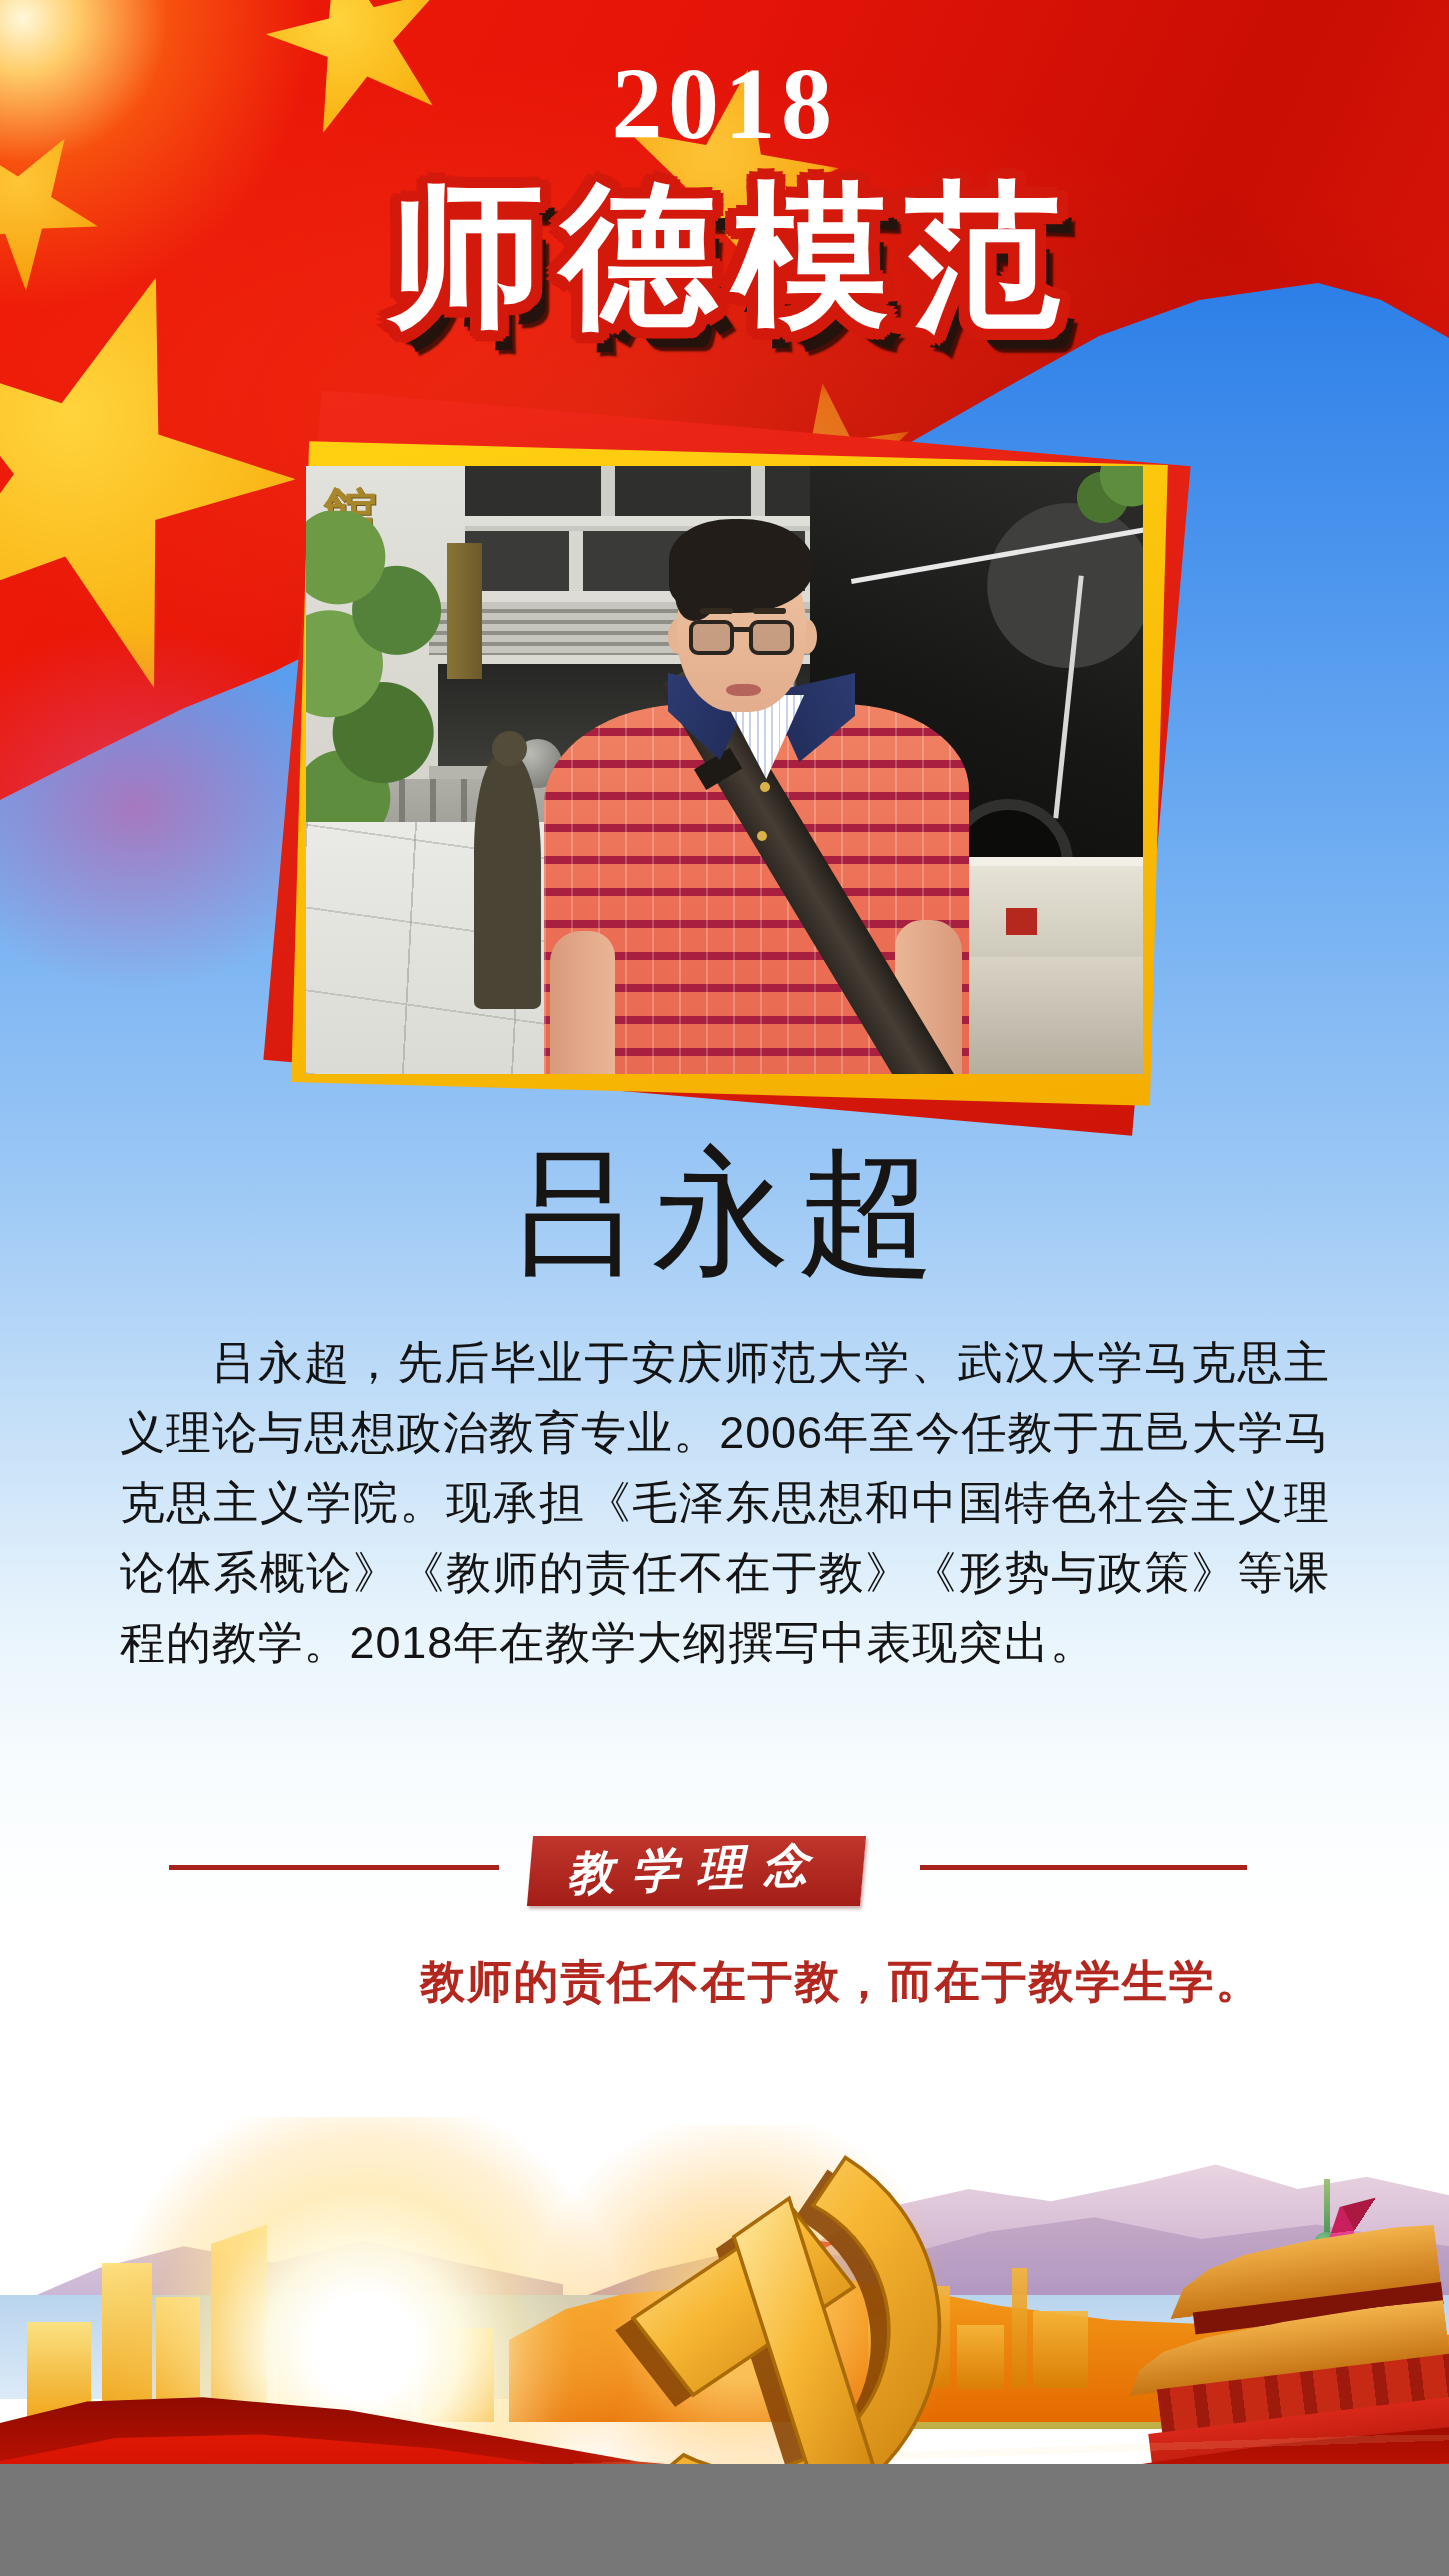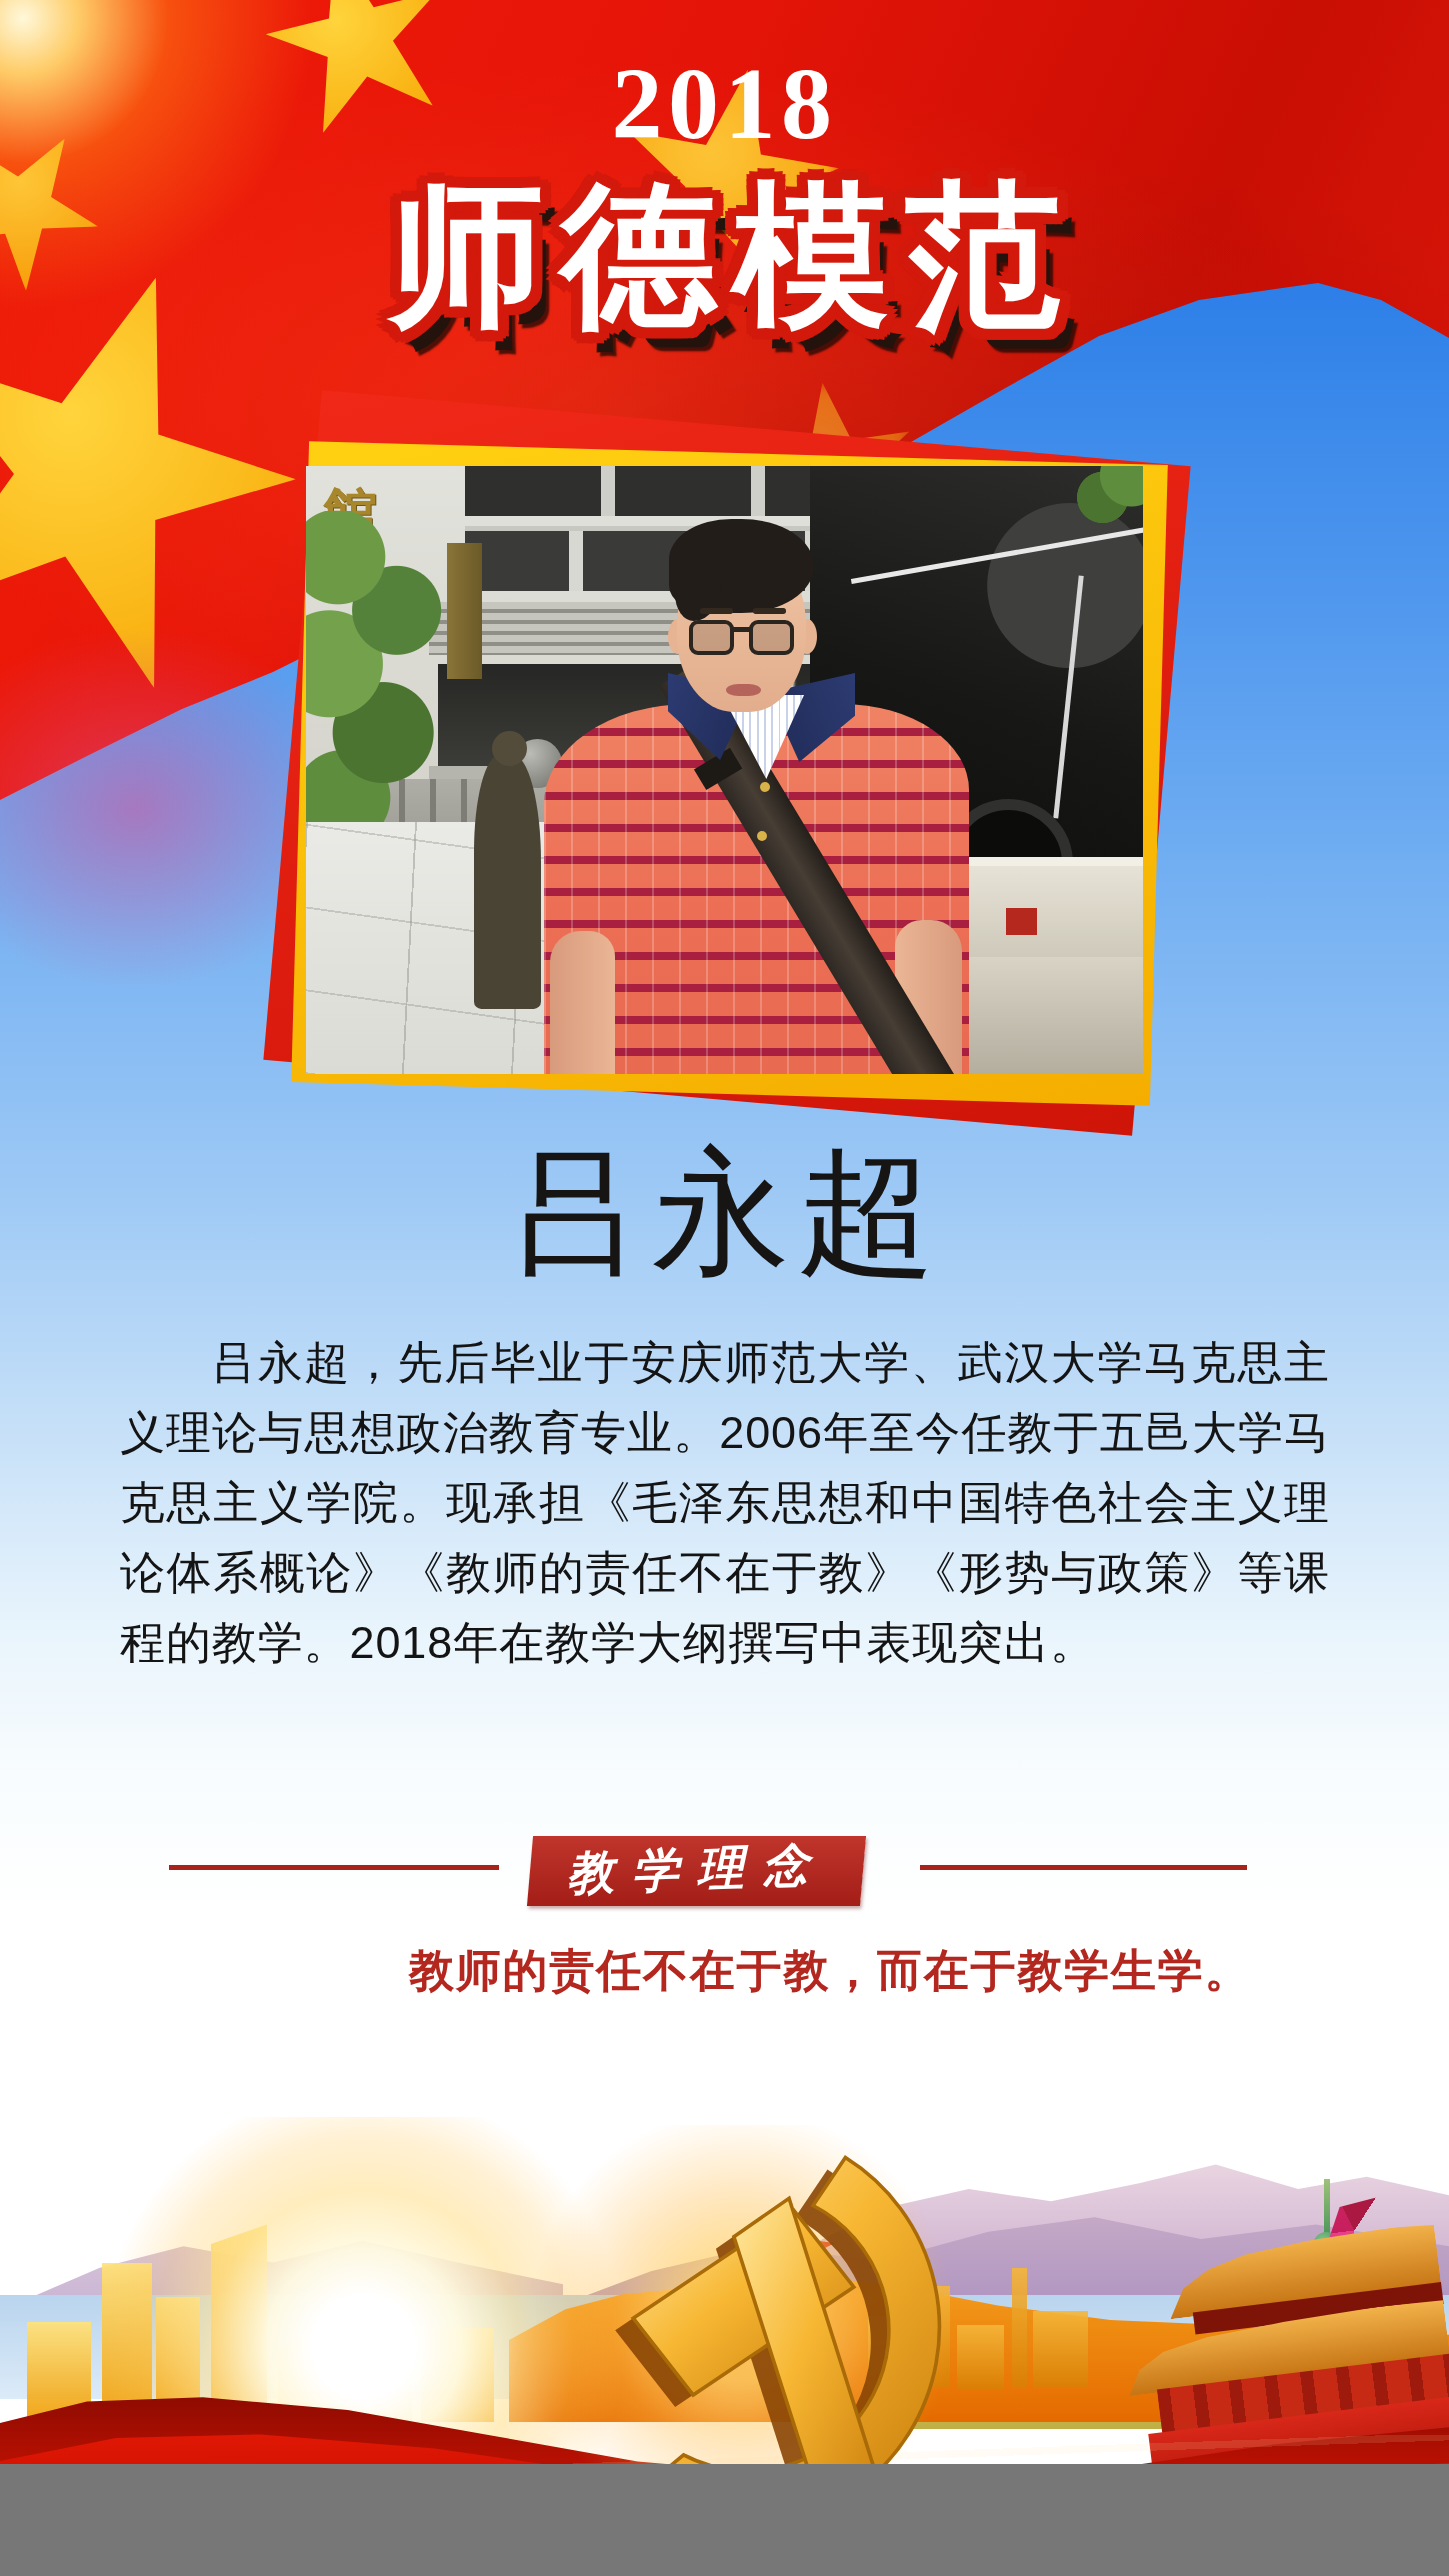--- a/index.html
+++ b/index.html
@@ -131,21 +131,21 @@
     font-size:45px;line-height:70px;text-align:justify;text-indent:91px;letter-spacing:0.9px;}
 
   
   .line-left{left:169px;top:1865px;width:330px;height:4.5px;background:#a8231c;}
   .line-right{left:920px;top:1865px;width:327px;height:4.5px;background:#a8231c;}
   .concept-banner{left:530px;top:1836px;width:333px;height:70px;transform:skewX(-5deg);
     background:linear-gradient(180deg,#c0352c,#a31e17);box-shadow:1.8px 2.7px 3.6px rgba(100,10,5,.35);}
   .concept-banner span{position:static;display:block;text-align:center;line-height:67px;color:#fff;
     transform:skewX(5deg) rotate(-2deg);font-family:"Liberation Serif",serif;font-style:italic;font-weight:700;
     font-size:47px;letter-spacing:18px;}
-  .quote{left:409px;top:1941px;margin:0;color:#b3271f;font-weight:700;font-size:45px;letter-spacing:1.8px;}
+  .quote{left:409px;top:1941px;margin:11px;color:#b3271f;font-weight:700;font-size:45px;letter-spacing:1.8px;}
 
   
   .landscape{left:0;top:2081px;width:1449px;height:495px;}
   .ls-mist{left:0;top:27px;width:1449px;height:145px;
     background:
       radial-gradient(ellipse 273px 64px at 15% 60%,#fff 0 50%,transparent 75%),
       radial-gradient(ellipse 382px 77px at 55% 40%,#fff 0 45%,transparent 72%),
       radial-gradient(ellipse 327px 68px at 86% 55%,rgba(255,255,255,.92) 0 40%,transparent 70%);}
   .ls-mount-far{left:763px;top:68px;width:686px;height:154px;opacity:.95;
     background:linear-gradient(180deg,#ecd7e2,#c3a4c8);

